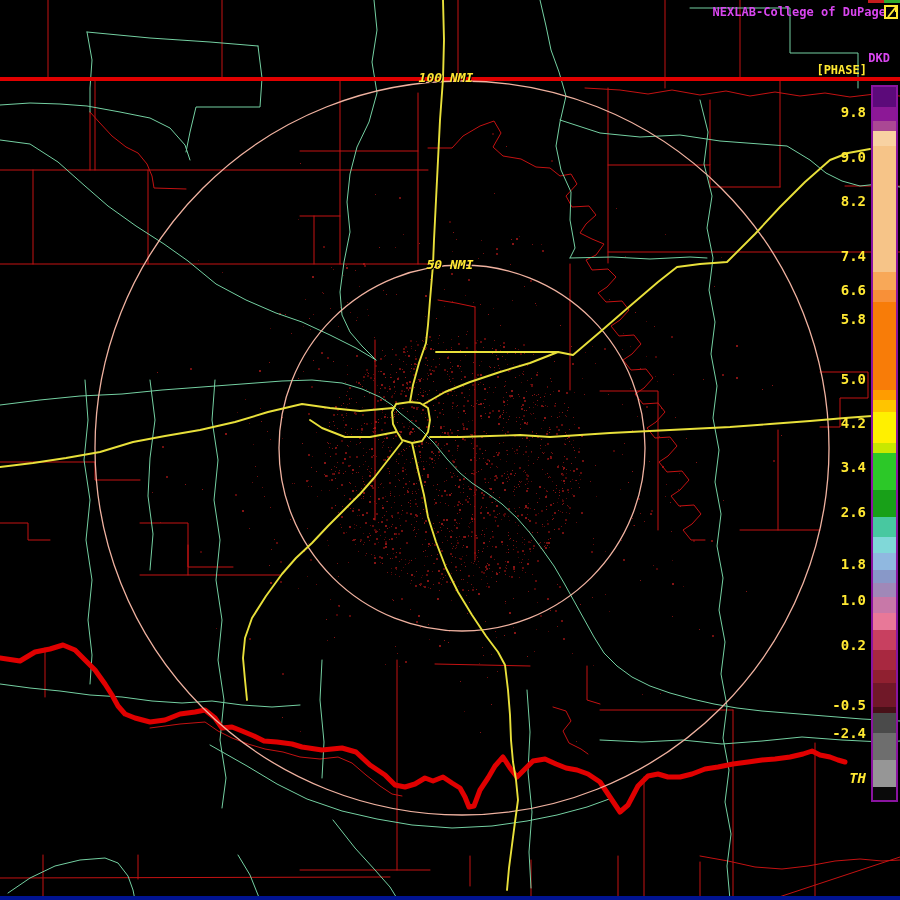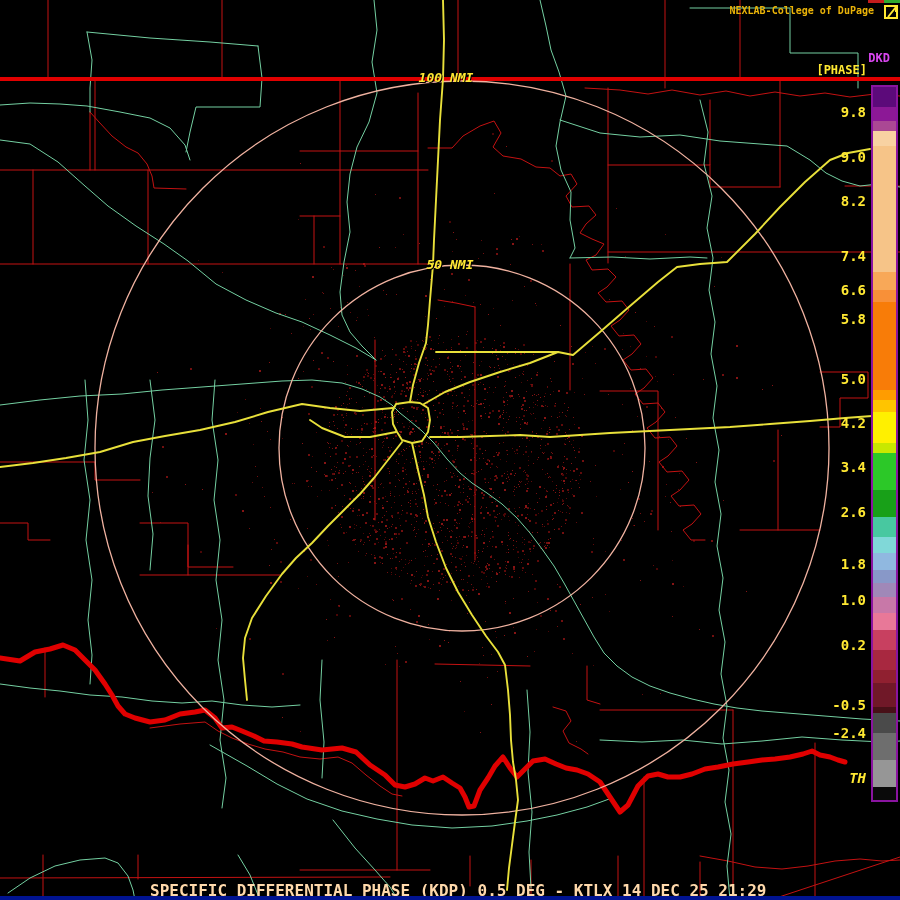--- a/index.html
+++ b/index.html
@@ -3,21 +3,21 @@
 <meta charset="utf-8">
 <style>
   html,body{margin:0;padding:0;background:#000;}
   .stage{position:relative;width:900px;height:900px;background:#000;overflow:hidden;
          font-family:"DejaVu Sans Mono","Liberation Mono",monospace;}
   .stage *{box-sizing:border-box;}
   #map-svg{position:absolute;left:0;top:0;}
   .abs{position:absolute;}
   #top-strip-red{left:868px;top:0;width:16px;height:3px;background:#c41c1c;}
   #top-strip-green{left:884px;top:0;width:16px;height:3px;background:#2fa82f;}
-  #brand{right:26px;top:5px;font-size:10px;font-weight:bold;color:#eab308;white-space:nowrap;}
+  #brand{right:14px;top:5px;font-size:12px;font-weight:bold;color:#d946ef;white-space:nowrap;}
   #logo{left:884px;top:4px;width:14px;height:14px;}
   #prod-id{right:10px;top:51px;font-size:12px;font-weight:bold;color:#d946ef;}
   #prod-phase{right:33px;top:63px;font-size:12px;font-weight:bold;color:#ffe832;}
   .ring-label{font-size:13px;font-weight:bold;font-style:italic;color:#ffe832;
               transform:translateX(-50%);text-shadow:1px 1px 0 #000;white-space:nowrap;}
   #ring-label-outer{left:446px;top:70px;}
   #ring-label-inner{left:450px;top:257px;}
   #colorbar{left:871px;top:85px;width:27px;height:717px;border:2px solid #8a14a0;
             display:flex;flex-direction:column;overflow:hidden;}
   #colorbar .seg{width:100%;}
@@ -2240,15 +2240,14 @@
       <div class="tick" style="top: 459px;">3.4</div>
       <div class="tick" style="top: 504px;">2.6</div>
       <div class="tick" style="top: 548px; margin-top: 8px;">1.8</div>
       <div class="tick" style="top: 592px;">1.0</div>
       <div class="tick" style="top: 637px;">0.2</div>
       <div class="tick" style="top: 681px; margin-top: 16px;">-0.5</div>
       <div class="tick" style="top: 725px;">-2.4</div>
       <div class="tick" style="top: 770px; font-style: italic;">TH</div>
     </div>
 
-  <div id="caption" class="abs">SPECIFIC DIFFERENTIAL PHASE (KDP) 0.5 DEG - KTLX 14 DEC 25 21:29</div>
   <div id="bottom-strip" class="abs"></div>
 </div>
 
 </body></html>

